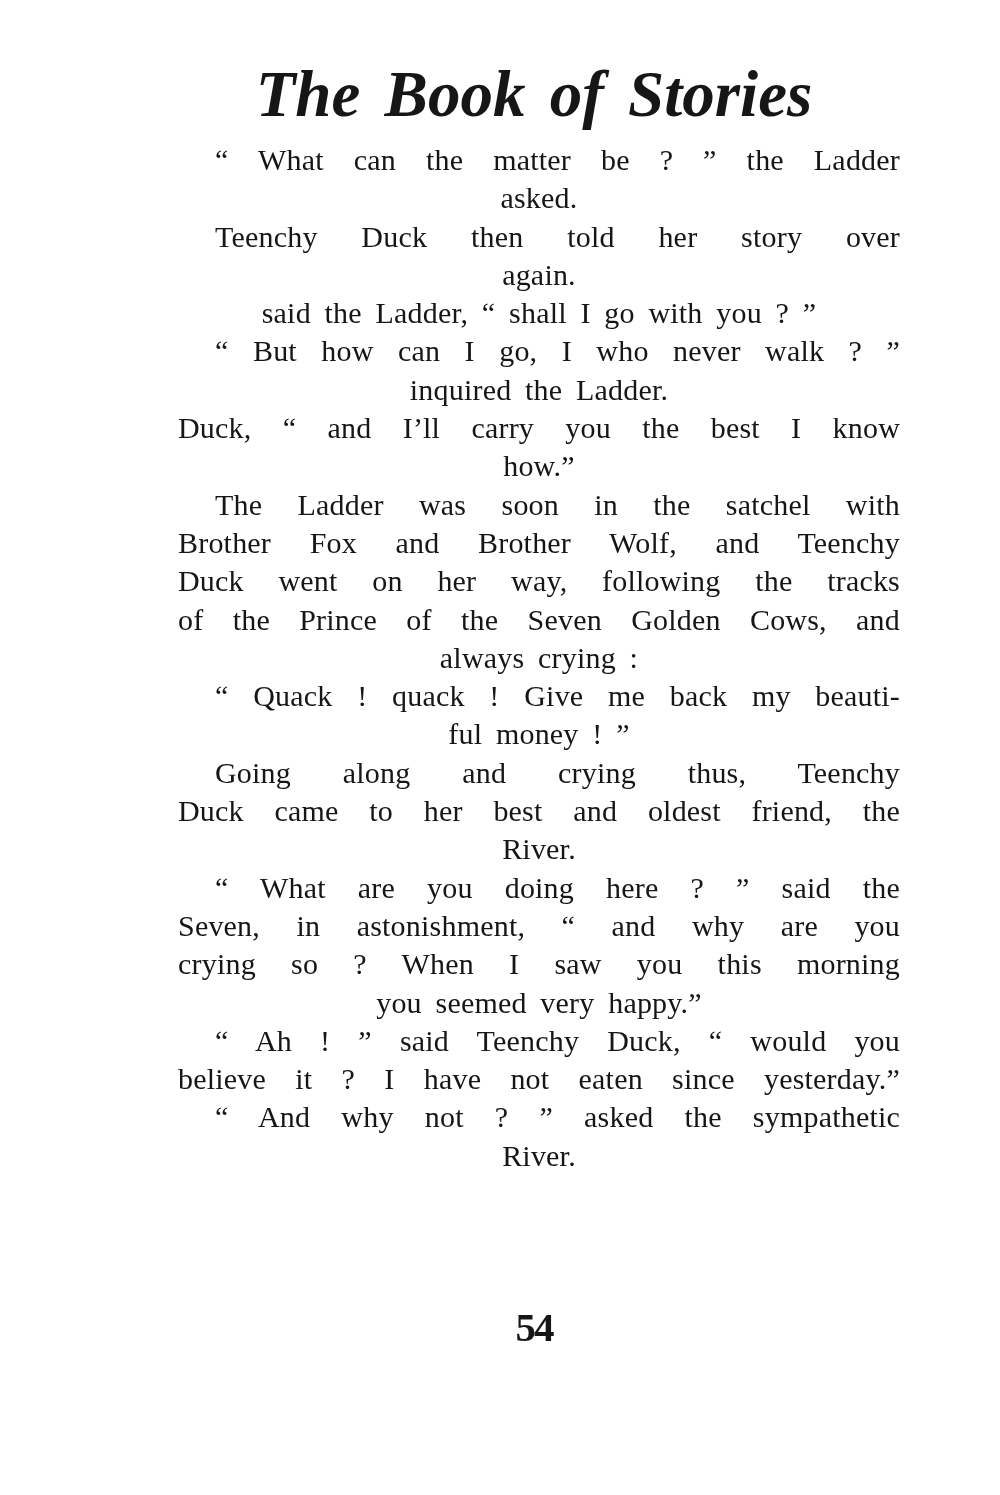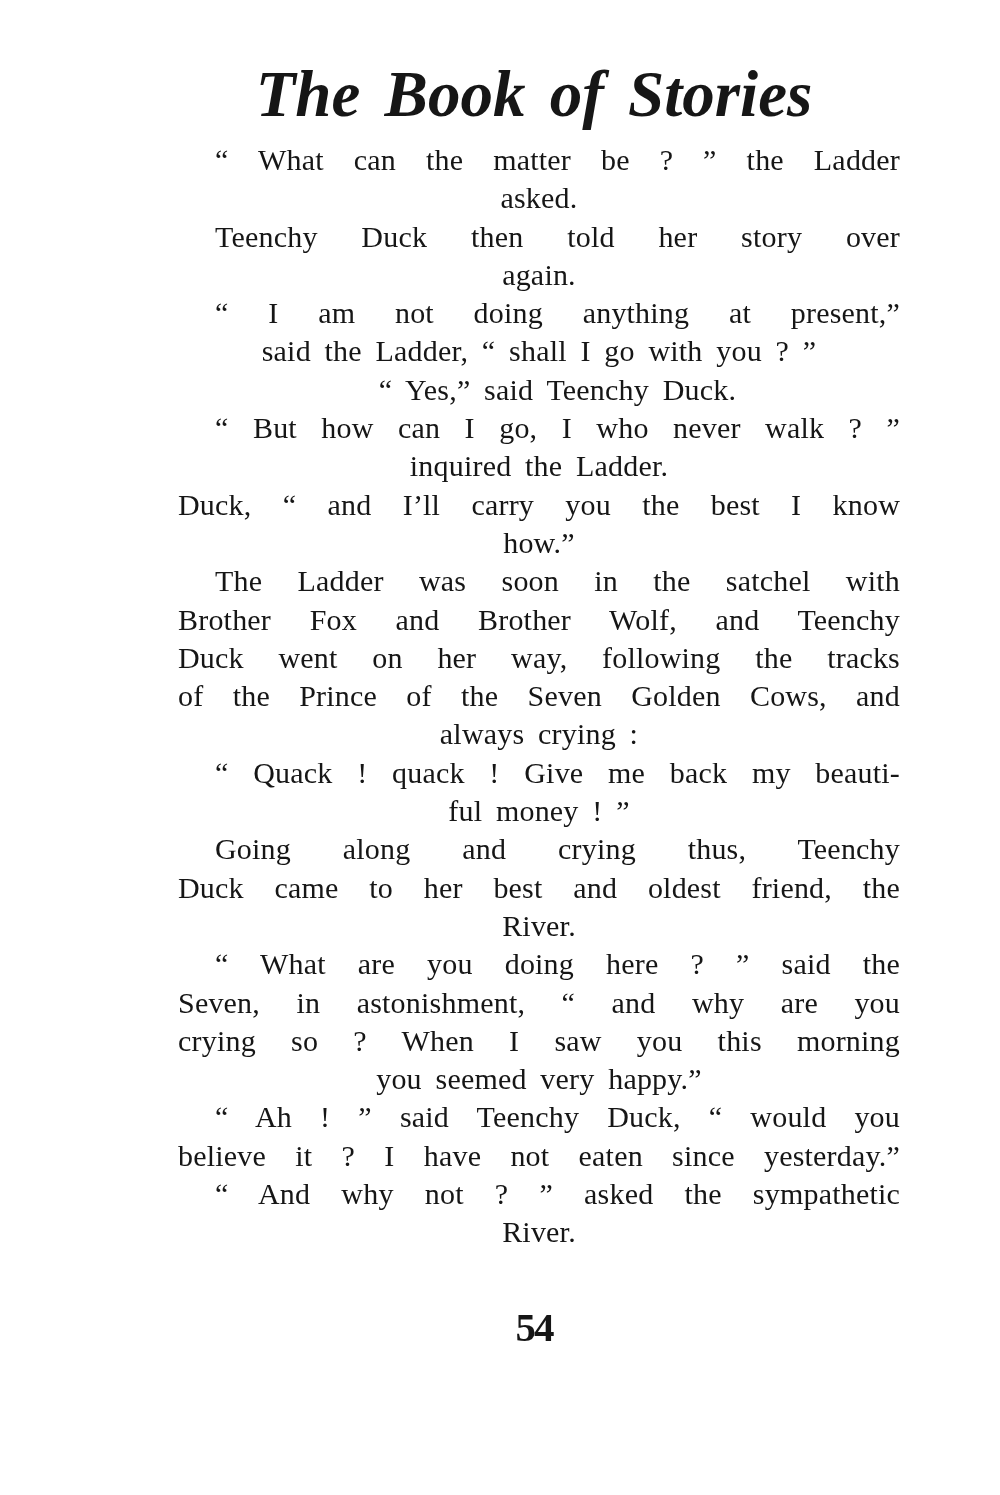--- a/index.html
+++ b/index.html
@@ -80,23 +80,21 @@
 <body>
 
 <div class="page">
   <div class="running-head">The Book of Stories</div>
 
   <div class="body-text">
       <div class="line j in">“ What can the matter be ? ”  the Ladder</div>
       <div class="line">asked.</div>
       <div class="line j in">Teenchy Duck then told her story over</div>
       <div class="line">again.</div>
-      <div class="line j in">“ I am not doing anything at present,”</div>
       <div class="line">said the Ladder, “ shall I go with you ? ”</div>
-      <div class="line in">“ Yes,” said Teenchy Duck.</div>
       <div class="line j in">“ But how can I go, I who never walk ? ”</div>
       <div class="line">inquired the Ladder.</div>
       <div class="line j">Duck, “ and I’ll carry you the best I know</div>
       <div class="line">how.”</div>
       <div class="line j in">The Ladder was soon in the satchel with</div>
       <div class="line j">Brother Fox and Brother Wolf, and Teenchy</div>
       <div class="line j">Duck went on her way, following the tracks</div>
       <div class="line j">of the Prince of the Seven Golden Cows, and</div>
       <div class="line">always crying :</div>
       <div class="line j in">“ Quack ! quack !  Give me back my beauti-</div>

